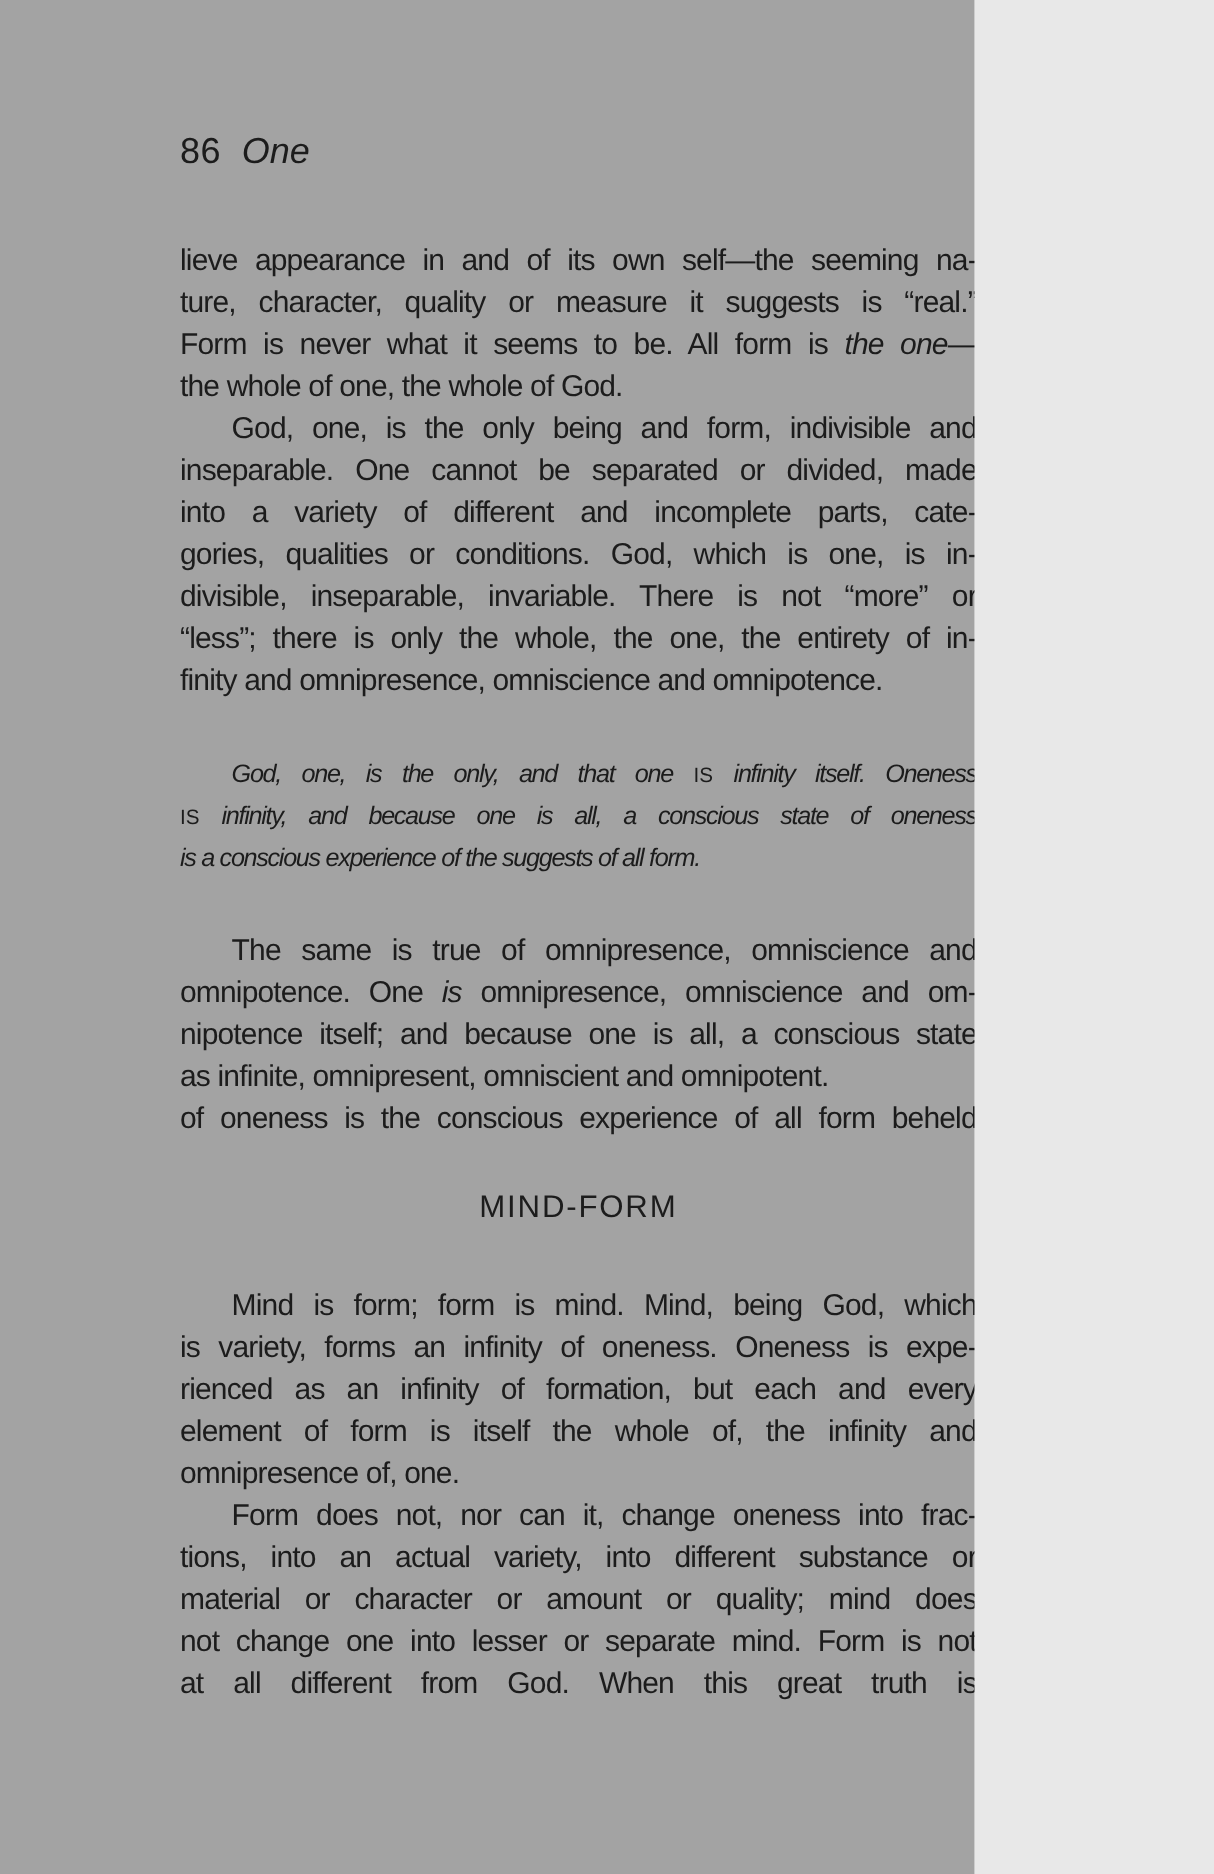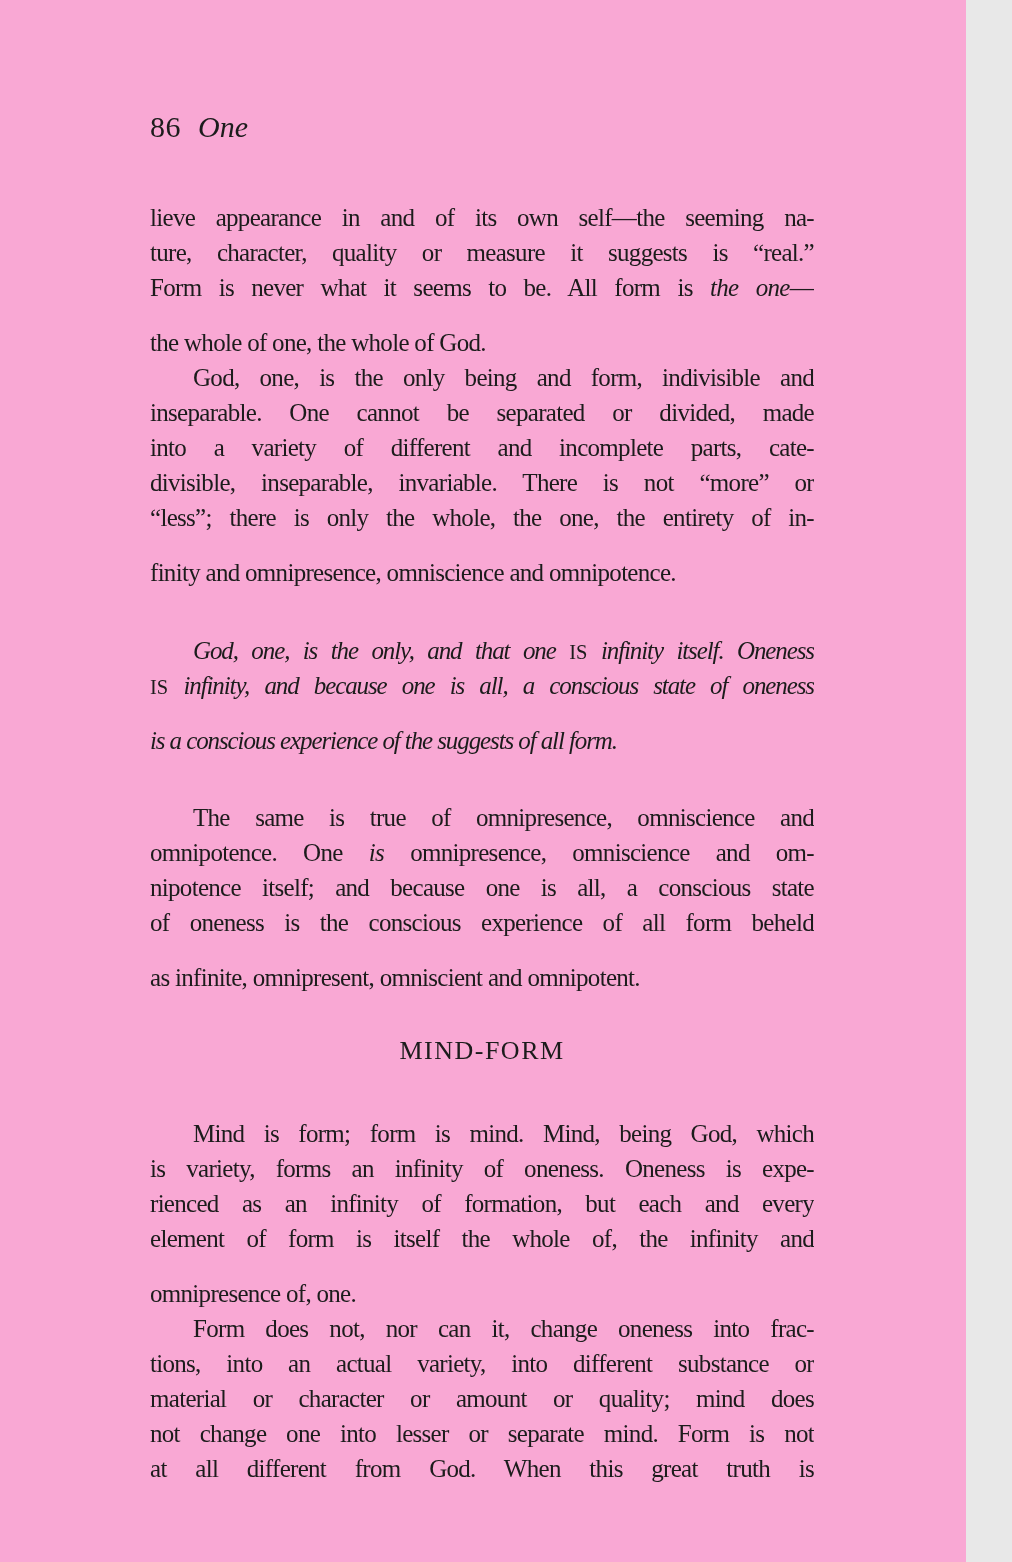--- a/index.html
+++ b/index.html
@@ -2,24 +2,24 @@
 <html><head>
 <meta charset="utf-8">
 <style>
   html, body {
     margin: 0;
     padding: 0;
     background: #e8e8e8;
   }
   .page {
     position: relative;
-    width: 966px;
+    width: 812px;
     height: 1562px;
-    background: #f9a8d4;
-    font-family: Liberation Serif, serif;
+    background: #a3a3a3;
+    font-family: Liberation Sans, sans-serif;
     color: #1c1c1c;
     overflow: hidden;
   }
   .running-header {
     position: absolute;
     top: 110px;
     left: 150px;
     font-size: 30px;
     line-height: 34px;
     white-space: nowrap;
@@ -40,39 +40,38 @@
     letter-spacing: -0.7px;
     line-height: 35px;
   }
   .block {
     margin: 0;
   }
   .blockquote {
     margin: 43px 0 42px 0;
     font-style: italic;
     letter-spacing: -1.1px;
-    font-size: 25px;
+    font-size: 21px;
   }
   .heading-block {
     margin: 38px 0 48px 0;
     text-align: center;
     font-size: 26px;
     letter-spacing: 1.5px;
   }
   .line {
     height: 35px;
     line-height: 35px;
     overflow: hidden;
     text-align: justify;
     text-align-last: justify;
     text-justify: inter-word;
   }
   .line.last {
     text-align-last: left;
-    margin-top: 20px;
   }
   .line.indent {
     text-indent: 43px;
   }
   .it {
     font-style: italic;
   }
   .blockquote .sc {
     font-style: normal;
     font-size: 0.82em;
@@ -91,35 +90,36 @@
         <div class="block paragraph">
           <div class="line"><span>lieve appearance in and of its own self—the seeming na-</span></div>
           <div class="line"><span>ture, character, quality or measure it suggests is “real.”</span></div>
           <div class="line"><span>Form is never what it seems to be. All form is </span><span class="it">the one</span><span>—</span></div>
           <div class="line last"><span>the whole of one, the whole of God.</span></div>
         </div>
         <div class="block paragraph">
           <div class="line indent"><span>God, one, is the only being and form, indivisible and</span></div>
           <div class="line"><span>inseparable. One cannot be separated or divided, made</span></div>
           <div class="line"><span>into a variety of different and incomplete parts, cate-</span></div>
+          <div class="line"><span>gories, qualities or conditions. God, which is one, is in-</span></div>
           <div class="line"><span>divisible, inseparable, invariable. There is not “more” or</span></div>
           <div class="line"><span>“less”; there is only the whole, the one, the entirety of in-</span></div>
           <div class="line last"><span>finity and omnipresence, omniscience and omnipotence.</span></div>
         </div>
         <div class="block blockquote">
           <div class="line indent"><span>God, one, is the only, and that one </span><span class="sc">IS</span><span> infinity itself. Oneness</span></div>
           <div class="line"><span class="sc">IS</span><span> infinity, and because one is all, a conscious state of oneness</span></div>
           <div class="line last"><span>is a conscious experience of the suggests of all form.</span></div>
         </div>
         <div class="block paragraph">
           <div class="line indent"><span>The same is true of omnipresence, omniscience and</span></div>
           <div class="line"><span>omnipotence. One </span><span class="it">is</span><span> omnipresence, omniscience and om-</span></div>
           <div class="line"><span>nipotence itself; and because one is all, a conscious state</span></div>
+          <div class="line last"><span>as infinite, omnipresent, omniscient and omnipotent.</span></div>
           <div class="line"><span>of oneness is the conscious experience of all form beheld</span></div>
-          <div class="line last"><span>as infinite, omnipresent, omniscient and omnipotent.</span></div>
         </div>
         <div class="heading-block">MIND-FORM</div>
         <div class="block paragraph">
           <div class="line indent"><span>Mind is form; form is mind. Mind, being God, which</span></div>
           <div class="line"><span>is variety, forms an infinity of oneness. Oneness is expe-</span></div>
           <div class="line"><span>rienced as an infinity of formation, but each and every</span></div>
           <div class="line"><span>element of form is itself the whole of, the infinity and</span></div>
           <div class="line last"><span>omnipresence of, one.</span></div>
         </div>
         <div class="block paragraph">

